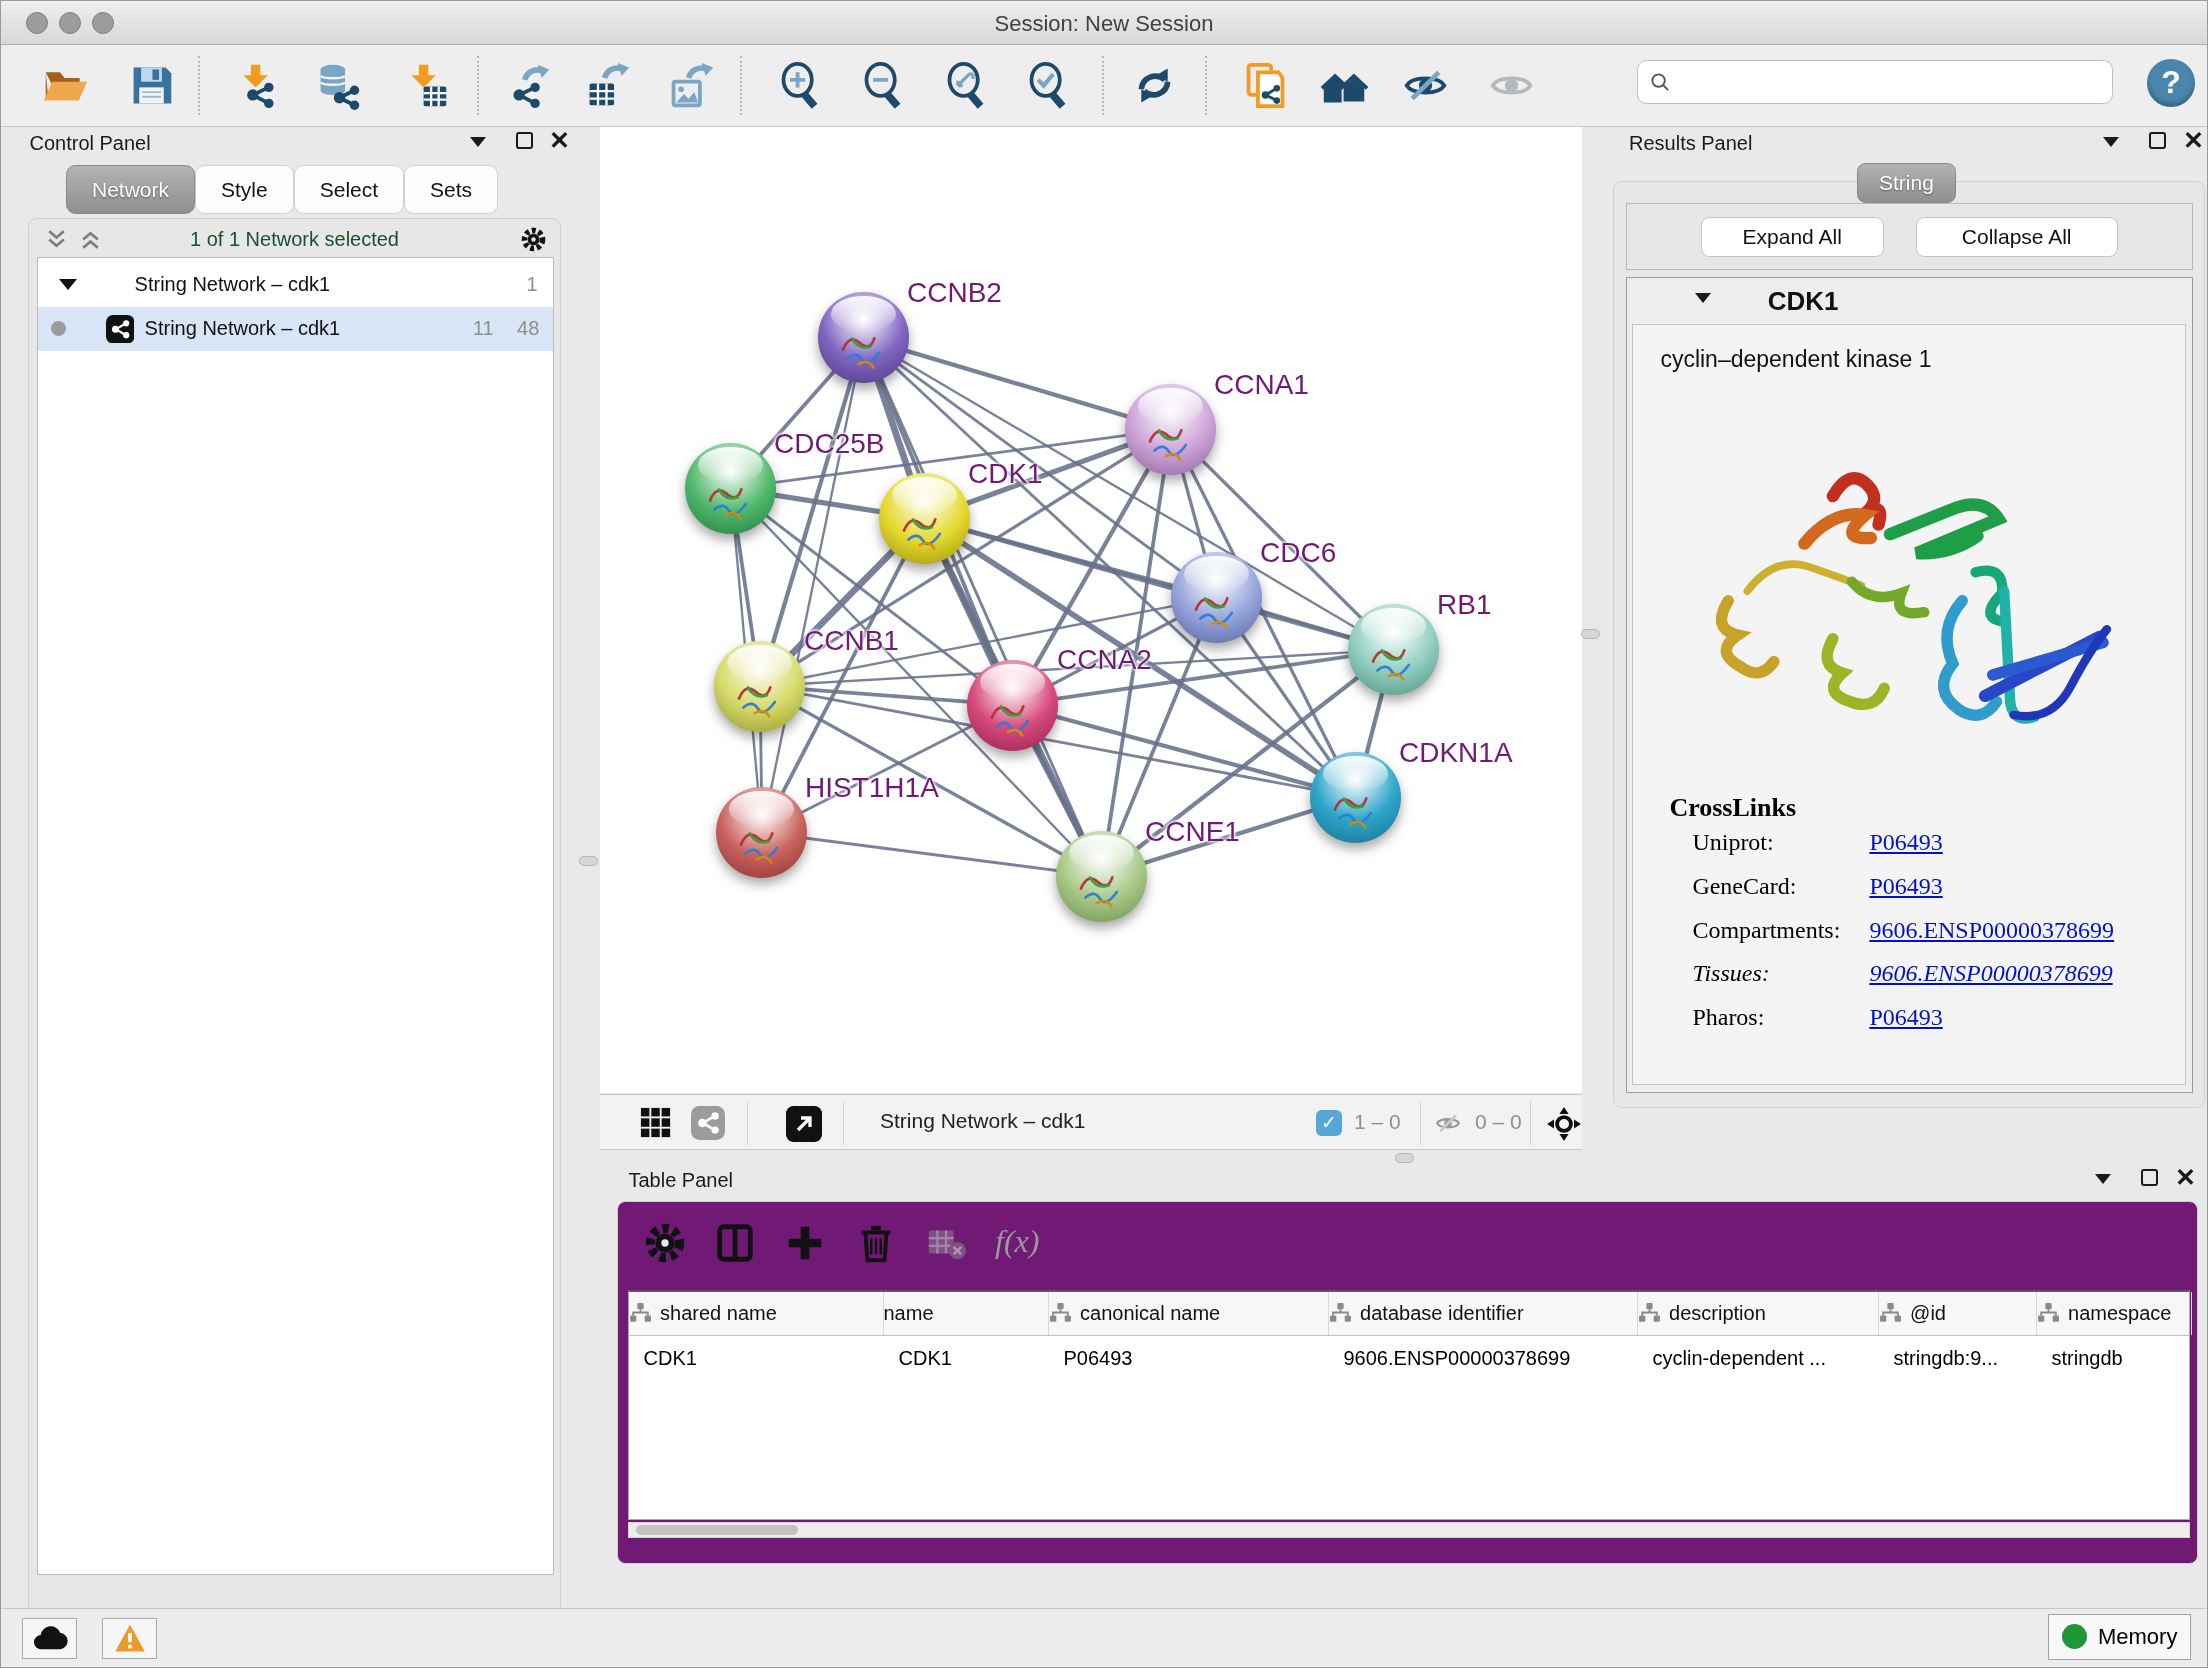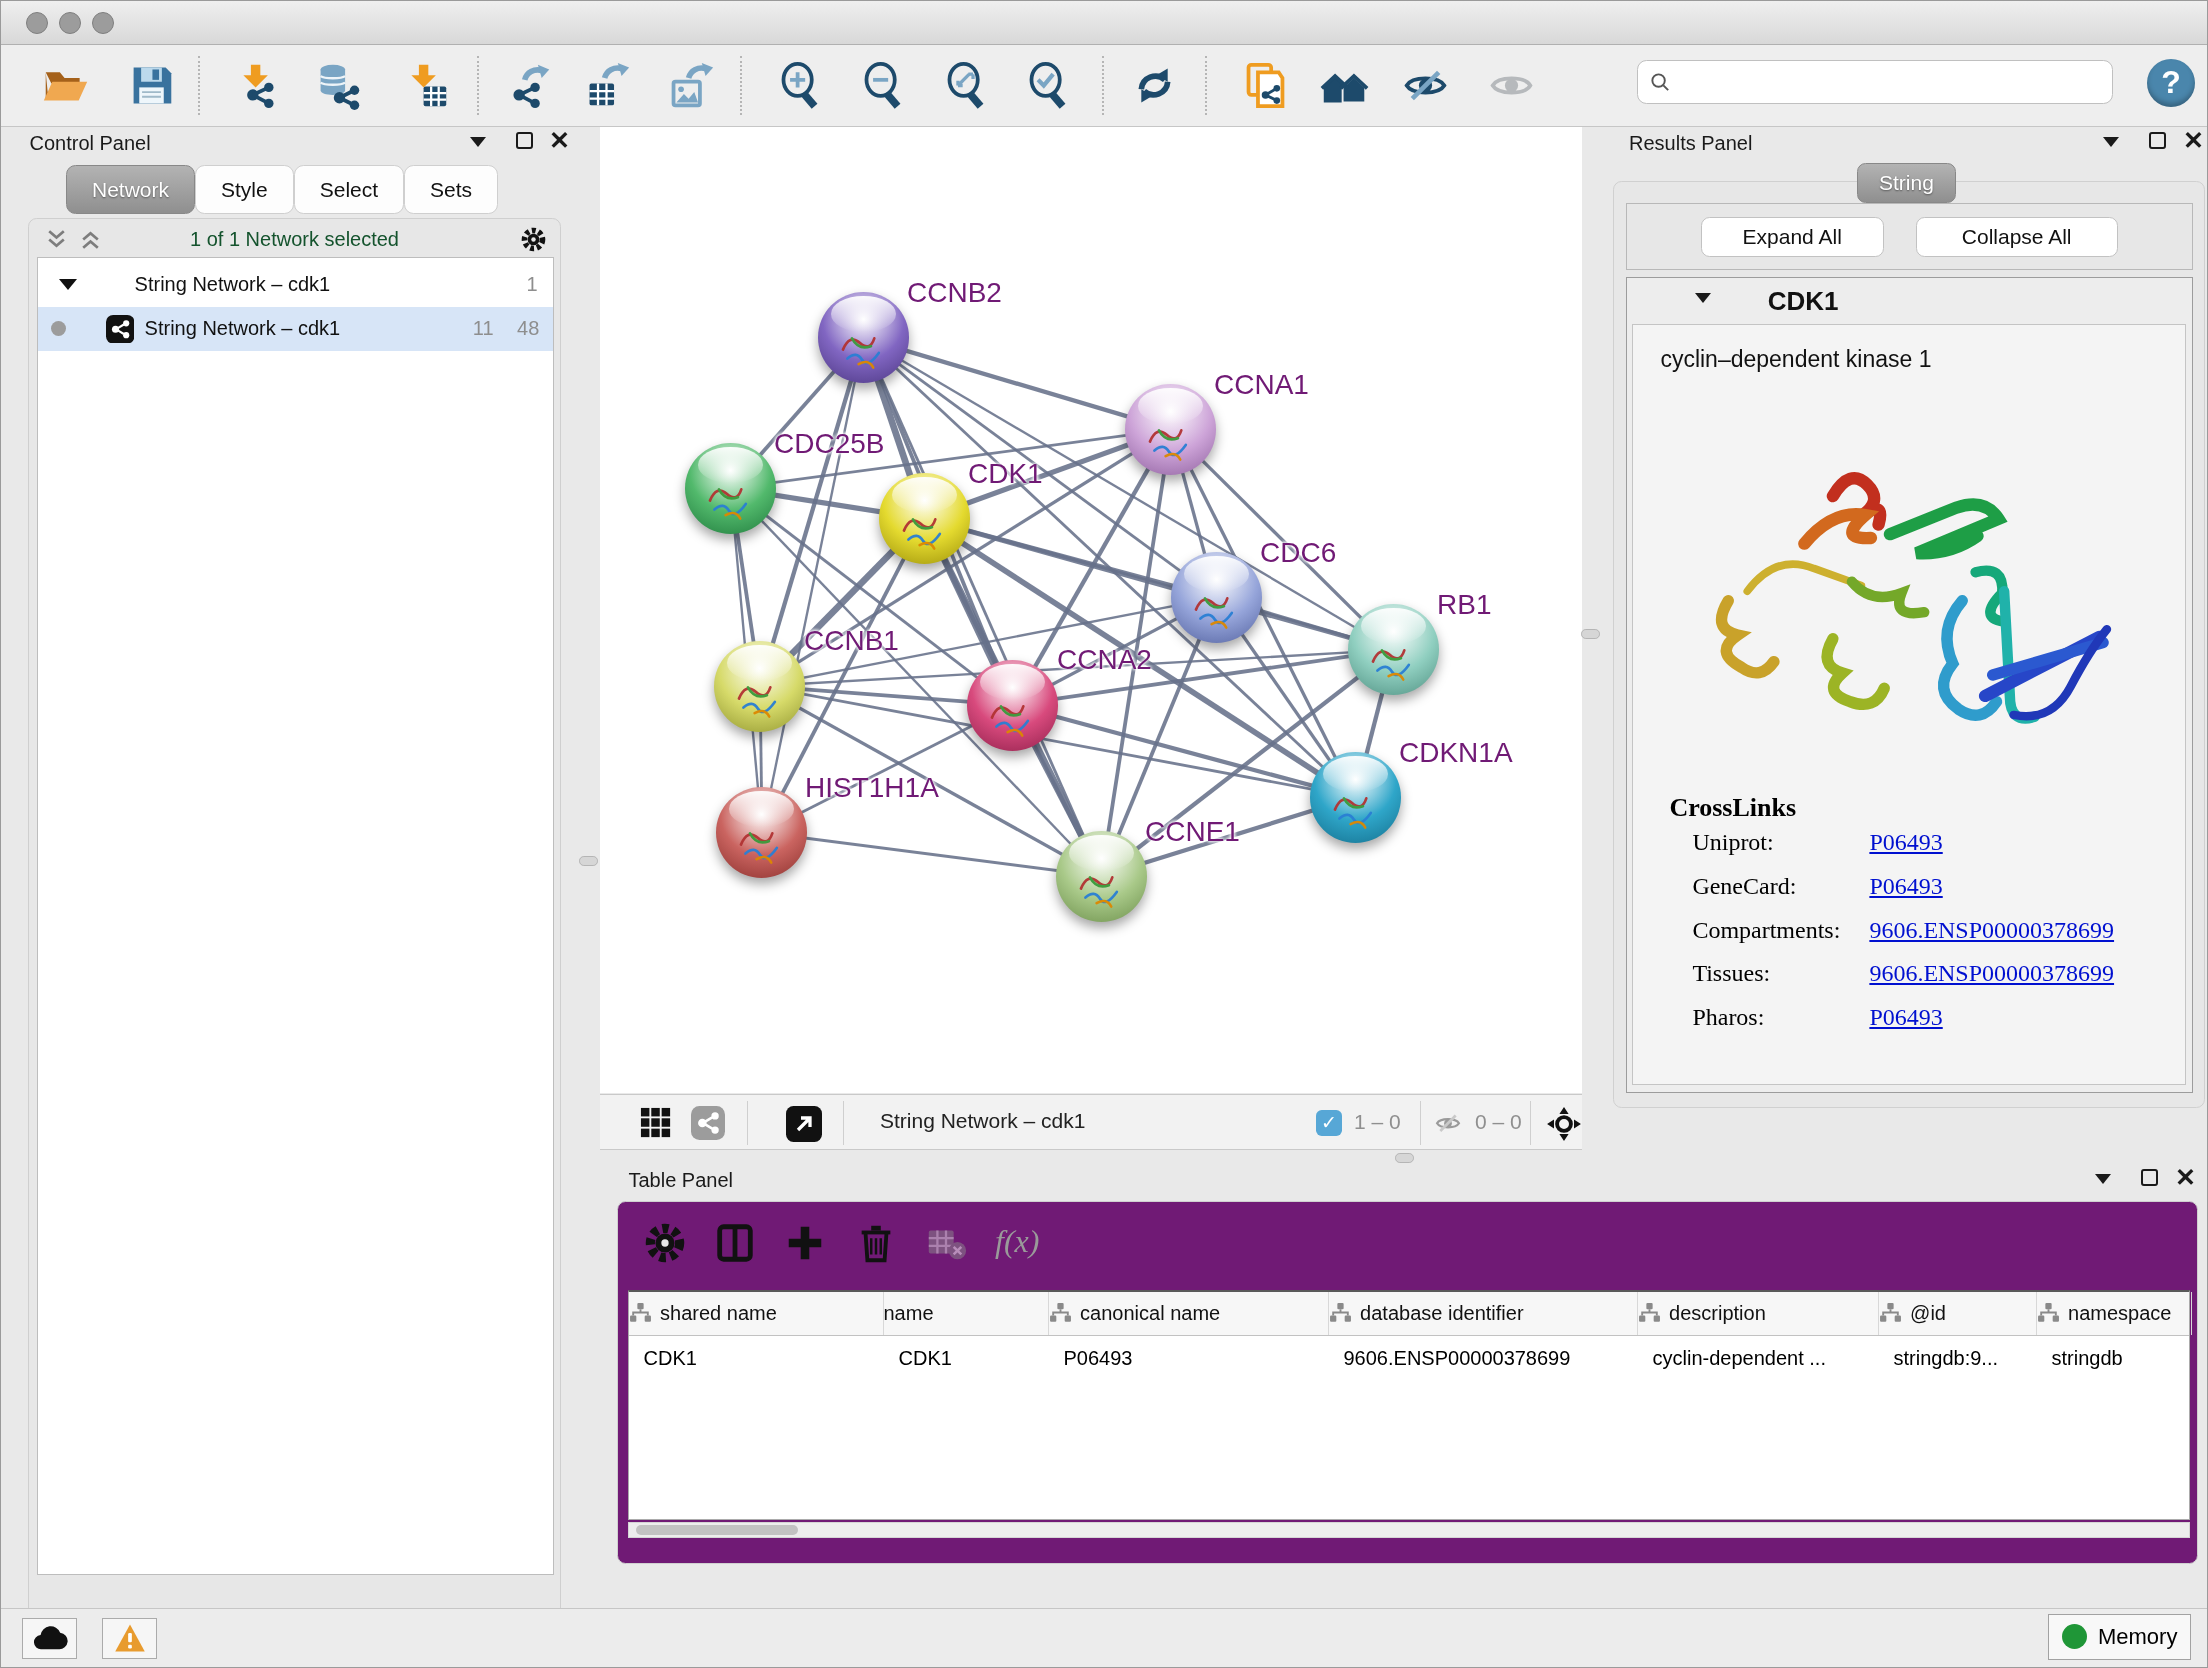--- a/index.html
+++ b/index.html
@@ -146,20 +146,21 @@
 </style>
 </head>
 <body>
 
 <div id="root">
 
   <div class="titlebar">
     <div class="tl" style="left:25px"></div>
     <div class="tl" style="left:58px"></div>
     <div class="tl" style="left:91px"></div>
+    <div class="title-text">Session: New Session</div>
   </div>
 
   <div class="toolbar">
     <div class="tbi" style="left:40px">
       <svg viewBox="0 0 52 52">
           <path fill="#a5611a" d="M5 12h15l5 6h16v6H11z"></path>
           <path fill="#a5611a" d="M5 12v28h4l-2-8z"></path>
           <path fill="#f0a850" d="M3 42l9-20h37l-9 20z"></path>
         </svg>
     </div>
@@ -648,21 +649,21 @@
                 <a class="xl-link">P06493</a>
               </div>
               <div class="xl-row" style="top: 548px;">
                 <span class="xl-label">GeneCard:</span>
                 <a class="xl-link">P06493</a>
               </div>
               <div class="xl-row" style="top: 592px;">
                 <span class="xl-label">Compartments:</span>
                 <a class="xl-link">9606.ENSP00000378699</a>
               </div>
-              <div class="xl-row" style="top: 635px;">
+              <div class="xl-row" style="top: 635px; font-style: italic;">
                 <span class="xl-label">Tissues:</span>
                 <a class="xl-link">9606.ENSP00000378699</a>
               </div>
               <div class="xl-row" style="top: 679px;">
                 <span class="xl-label">Pharos:</span>
                 <a class="xl-link">P06493</a>
               </div>
             </div>
         </div>
       </div>

